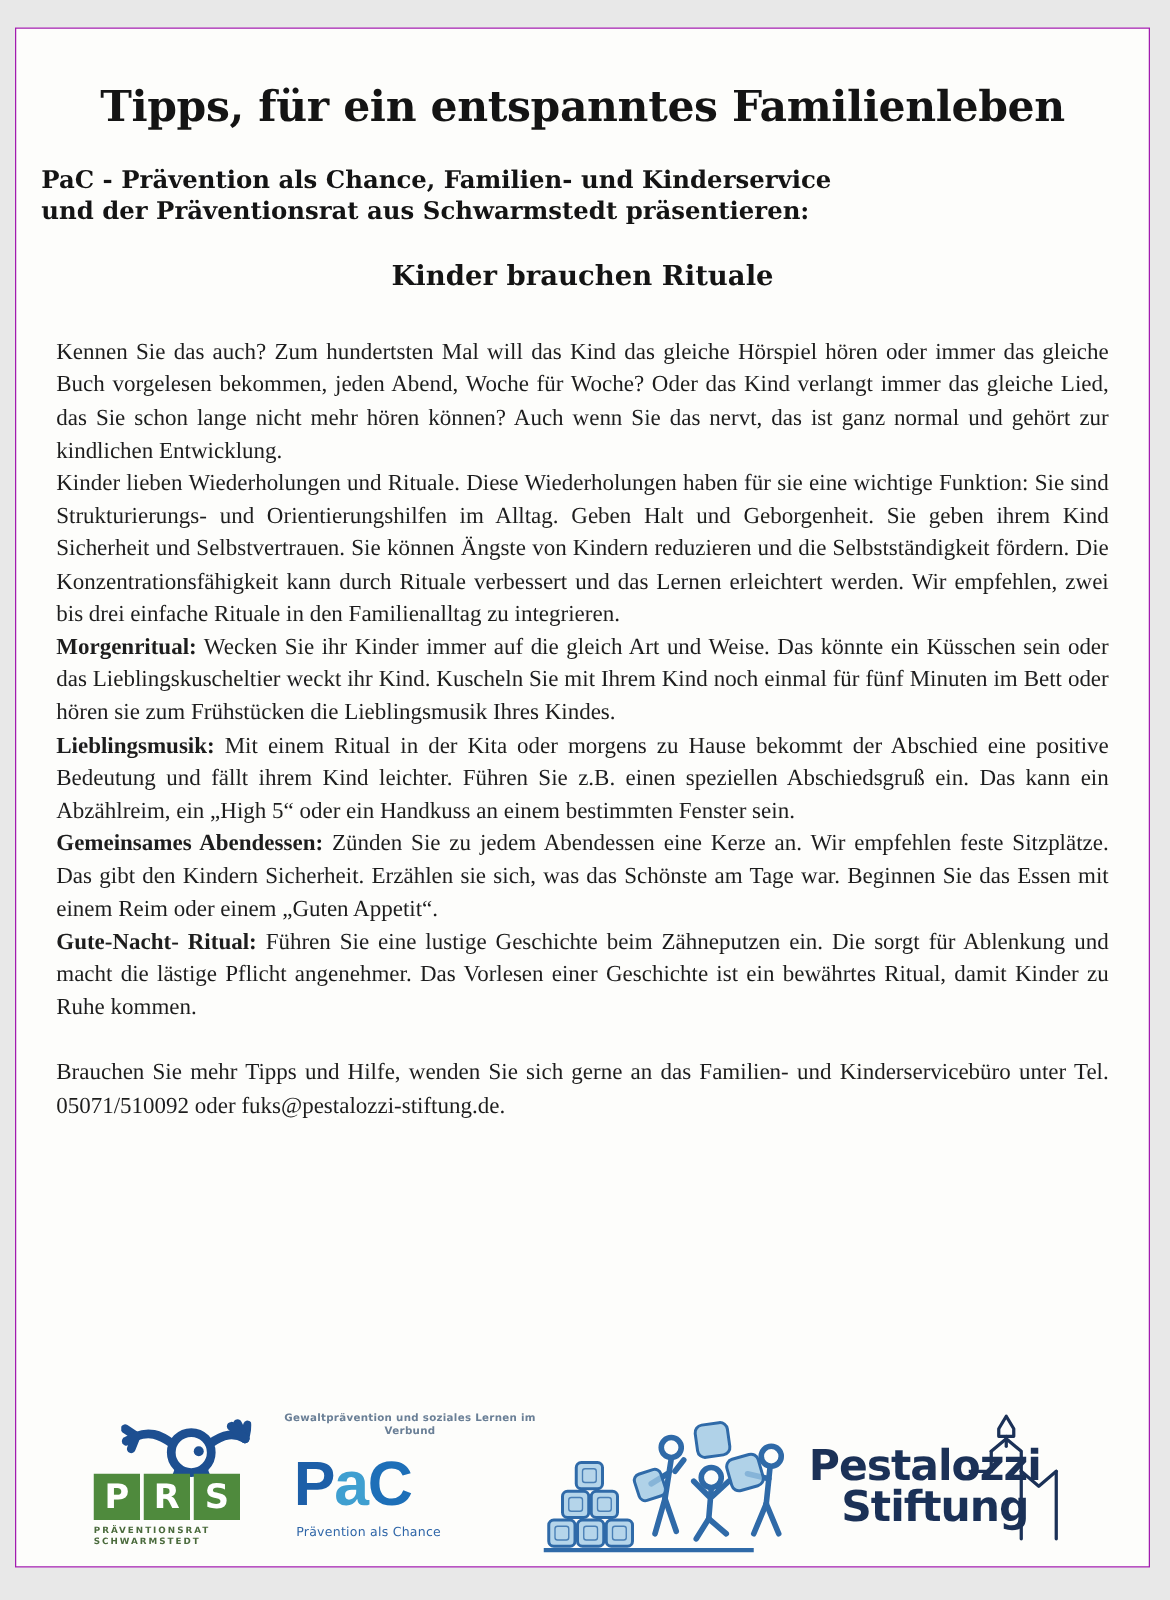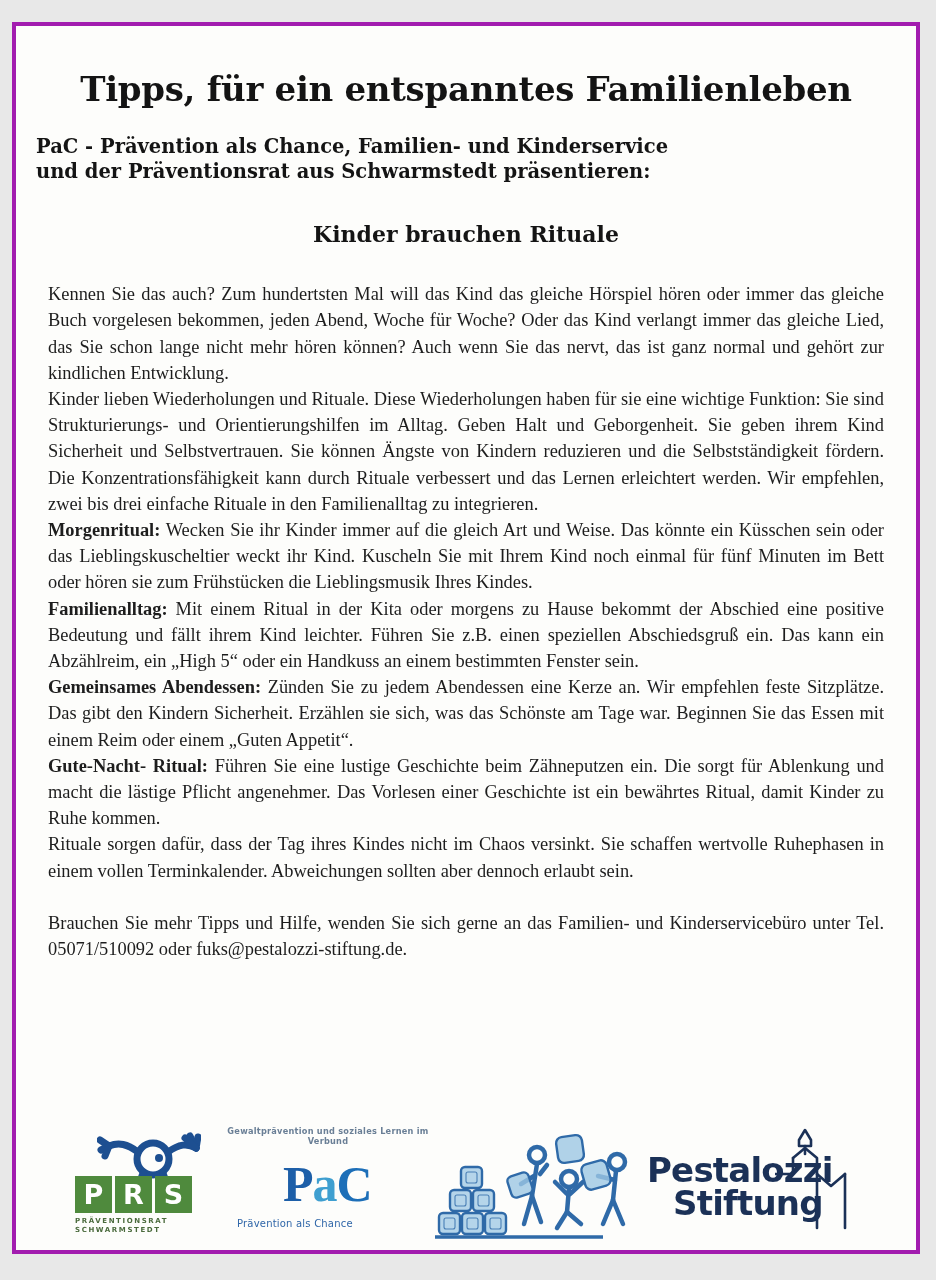--- a/index.html
+++ b/index.html
@@ -15,21 +15,21 @@
     overflow: hidden;
   }
 
   .page-frame {
     position: absolute;
     left: 12px;
     top: 22px;
     width: 908px;
     height: 1232px;
     background: #fdfdfb;
-    border: 4px solid #a21caf;
+    border: 1px solid #a21caf;
     box-sizing: border-box;
     overflow: hidden;
   }
 
   .page-inner {
     padding: 26px 20px 0 20px;
   }
 
   
   .title-main {
@@ -60,21 +60,21 @@
     color: #141414;
     margin-top: 20px;
     line-height: 1.15;
   }
   .title-third {
     text-align: center;
     font-family: "DejaVu Serif", "Liberation Serif", serif;
     font-weight: bold;
     font-size: 22px;
     color: #141414;
-    margin-top: 36px;
+    margin-top: 26px;
     line-height: 1.2;
   }
 
   
   .body-copy {
     margin-top: 34px;
     padding: 0 12px 0 12px;
     font-family: "Liberation Serif", "DejaVu Serif", serif;
     font-size: 18.4px;
     line-height: 26.2px;
@@ -178,27 +178,26 @@
     font-size: 8.2px;
     font-weight: bold;
     color: #6a7f96;
     letter-spacing: 0.25px;
     text-align: center;
   }
   .pac-word {
     position: absolute;
     left: 16px;
     top: 34px;
-    font-family: Liberation Serif, serif;
+    font-family: Liberation Sans, sans-serif;
     font-weight: bold;
     font-size: 50px;
     line-height: 52px;
     color: #1d5fa8;
     letter-spacing: -1px;
-    margin-left: 48px;
   }
   .pac-word .pac-a { color: #3f9fd0; }
   .pac-word .pac-c { color: #1d6fb8; }
   .pac-sub {
     position: absolute;
     left: 18px;
     top: 94px;
     font-family: "DejaVu Sans", "Liberation Sans", sans-serif;
     font-size: 10px;
     font-weight: normal;
@@ -262,27 +261,26 @@
 
     <div class="body-copy">
 
       <p>Kennen Sie das auch? Zum hundertsten Mal will das Kind das gleiche Hörspiel hören oder immer das gleiche Buch vorgelesen bekommen, jeden Abend, Woche für Woche? Oder das Kind verlangt immer das gleiche Lied, das Sie schon lange nicht mehr hören können? Auch wenn Sie das nervt, das ist ganz normal und gehört zur kindlichen Entwicklung.</p>
 
       <p>Kinder lieben Wiederholungen und Rituale. Diese Wiederholungen haben für sie eine wichtige Funktion: Sie sind Strukturierungs- und Orientierungshilfen im Alltag. Geben Halt und Geborgenheit. Sie geben ihrem Kind Sicherheit und Selbstvertrauen. Sie können Ängste von Kindern reduzieren und die Selbstständigkeit fördern. Die Konzentrationsfähigkeit kann durch Rituale verbessert und das Lernen erleichtert werden. Wir empfehlen, zwei bis drei einfache Rituale in den Familienalltag zu integrieren.</p>
 
 
       <p><span class="lead-in">Morgenritual:</span><span> Wecken Sie ihr Kinder immer auf die gleich Art und Weise. Das könnte ein Küsschen sein oder das Lieblingskuscheltier weckt ihr Kind. Kuscheln Sie mit Ihrem Kind noch einmal für fünf Minuten im Bett oder hören sie zum Frühstücken die Lieblingsmusik Ihres Kindes.</span></p>
 
-      <p><span class="lead-in">Familienalltag:</span><span> Mit einem Ritual in der Kita oder morgens zu Hause bekommt der Abschied eine positive Bedeutung und fällt ihrem Kind leichter. Führen Sie z.B. einen speziellen Abschiedsgruß ein. Das kann ein Abzählreim, ein „High 5“ oder ein Handkuss an einem bestimmten Fenster sein.</span></p>
+      <p><span class="lead-in">Lieblingsmusik:</span><span> Mit einem Ritual in der Kita oder morgens zu Hause bekommt der Abschied eine positive Bedeutung und fällt ihrem Kind leichter. Führen Sie z.B. einen speziellen Abschiedsgruß ein. Das kann ein Abzählreim, ein „High 5“ oder ein Handkuss an einem bestimmten Fenster sein.</span></p>
 
       <p><span class="lead-in">Gemeinsames Abendessen:</span><span> Zünden Sie zu jedem Abendessen eine Kerze an. Wir empfehlen feste Sitzplätze. Das gibt den Kindern Sicherheit. Erzählen sie sich, was das Schönste am Tage war. Beginnen Sie das Essen mit einem Reim oder einem „Guten Appetit“.</span></p>
 
       <p><span class="lead-in">Gute-Nacht- Ritual:</span><span> Führen Sie eine lustige Geschichte beim Zähneputzen ein. Die sorgt für Ablenkung und macht die lästige Pflicht angenehmer. Das Vorlesen einer Geschichte ist ein bewährtes Ritual, damit Kinder zu Ruhe kommen.</span></p>
 
-      <p>Rituale sorgen dafür, dass der Tag ihres Kindes nicht im Chaos versinkt. Sie schaffen wertvolle Ruhephasen in einem vollen Terminkalender. Abweichungen sollten aber dennoch erlaubt sein.</p>
 
       <p class="gap-before">Brauchen Sie mehr Tipps und Hilfe, wenden Sie sich gerne an das Familien- und Kinderservicebüro unter Tel. 05071/510092 oder fuks@pestalozzi-stiftung.de.</p>
 
     </div>
   </div>
 
   <div class="logo-strip">
     <div class="logo-row">
 
       <div class="logo-prs">

